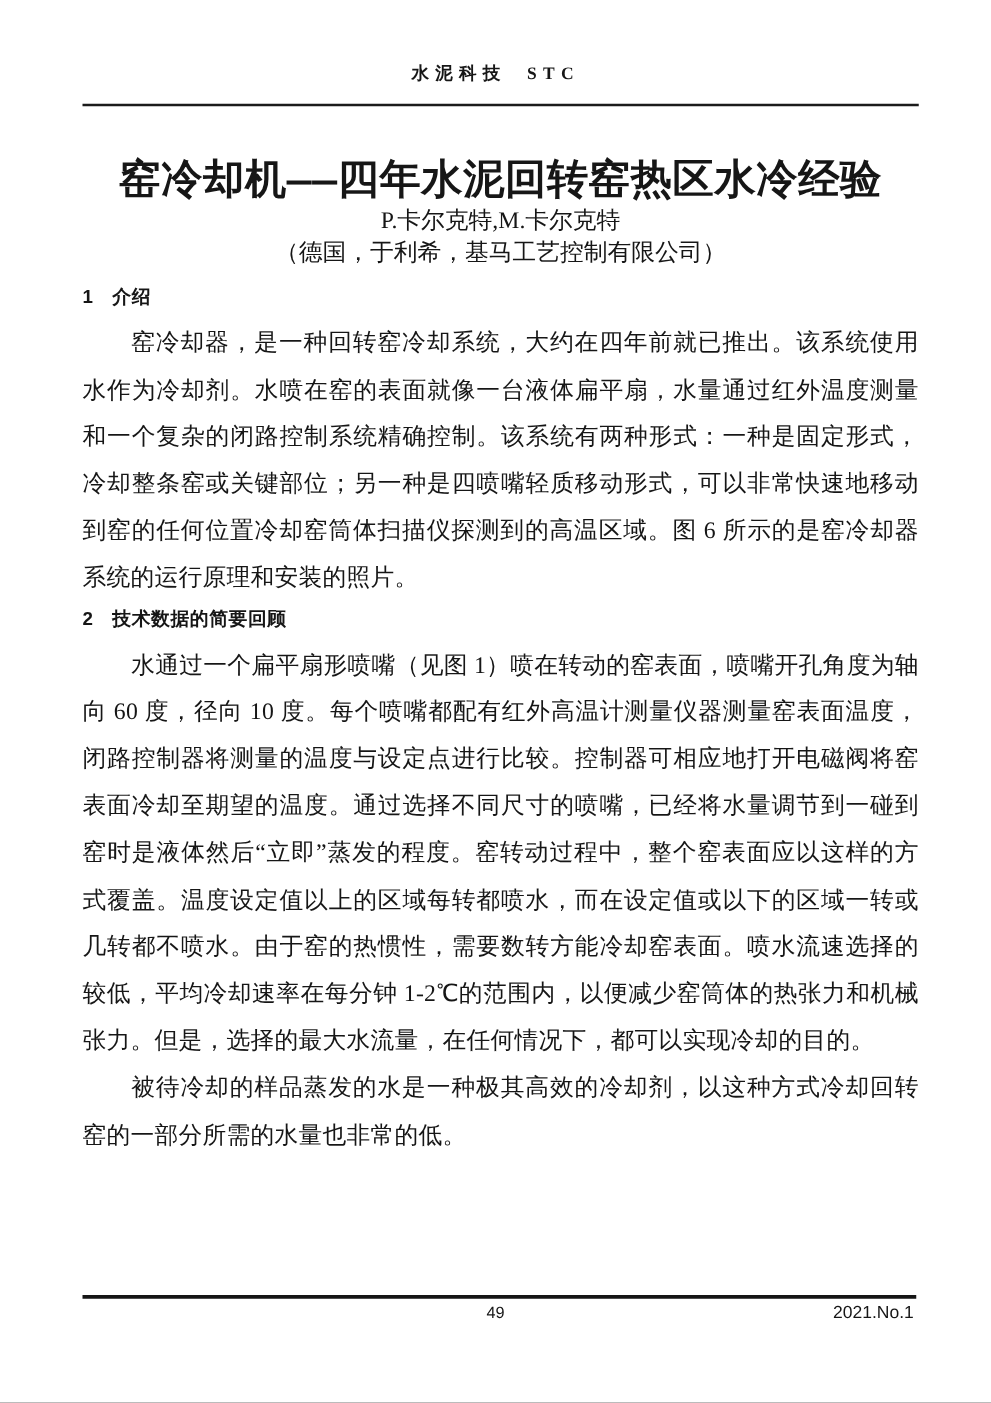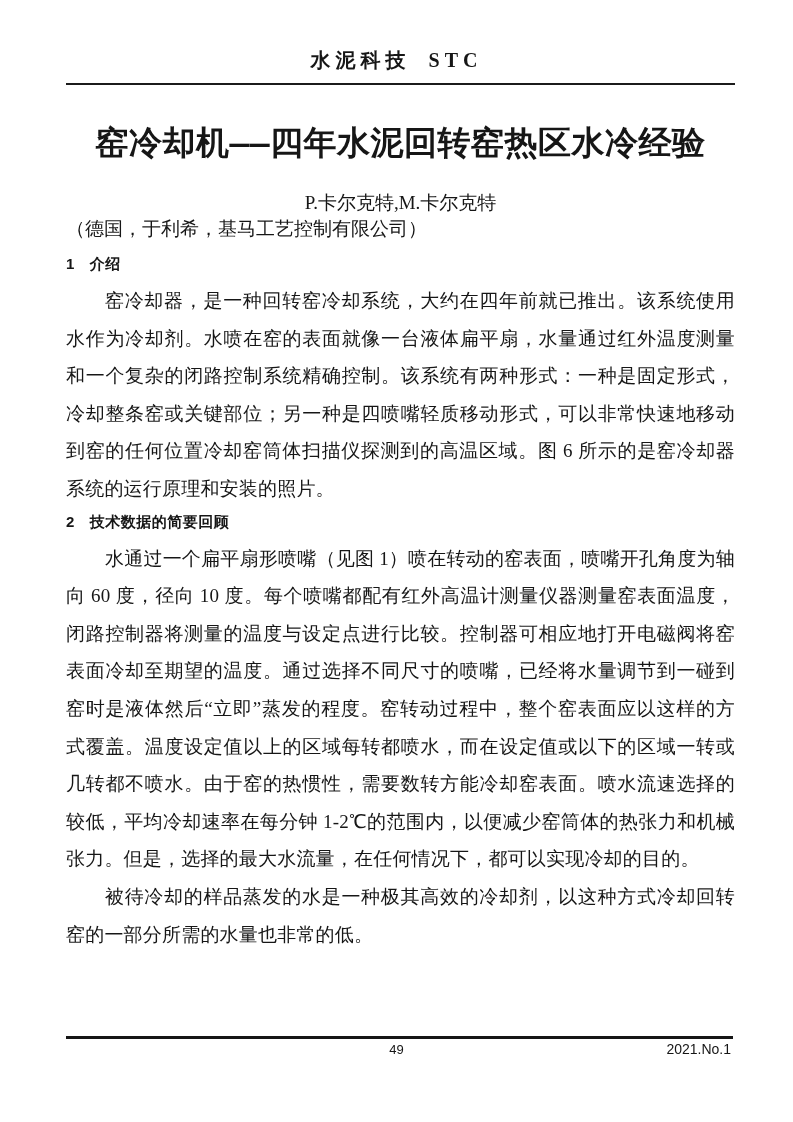--- a/index.html
+++ b/index.html
@@ -12,21 +12,21 @@
     color: #161616;
     font-family: "Liberation Serif", serif;
     overflow: hidden;
   }
   .content { padding: 0 58px 0 66px; }
 
   
   .journal-title {
     padding-top: 47px;
     text-align: center;
-    font-size: 20px;
+    font-size: 14px;
     font-weight: 600;
     letter-spacing: 5px;
     word-spacing: 8px;
     line-height: 26px;
   }
   .header-rule {
     border-top: 2.5px solid #1b1b1b;
     margin: 10px 58px 0 66px;
     height: 0;
   }
@@ -35,27 +35,27 @@
   .article-title {
     margin: 41px 0 0 0;
     text-align: center;
     font-family: Liberation Mono, monospace;
     font-weight: 700;
     font-size: 33px;
     line-height: 40px;
     letter-spacing: 0.5px;
   }
   .authors {
-    margin-top: 26px;
     text-align: center;
     font-size: 19px;
     line-height: 22px;
   }
   .affiliation {
     margin-top: 3px;
+    text-align: center;
     font-size: 19px;
     line-height: 24px;
   }
 
   
   .section-heading {
     margin: 9px 0 0 0;
     font-family: "Liberation Sans", sans-serif;
     font-weight: 700;
     font-size: 15px;

